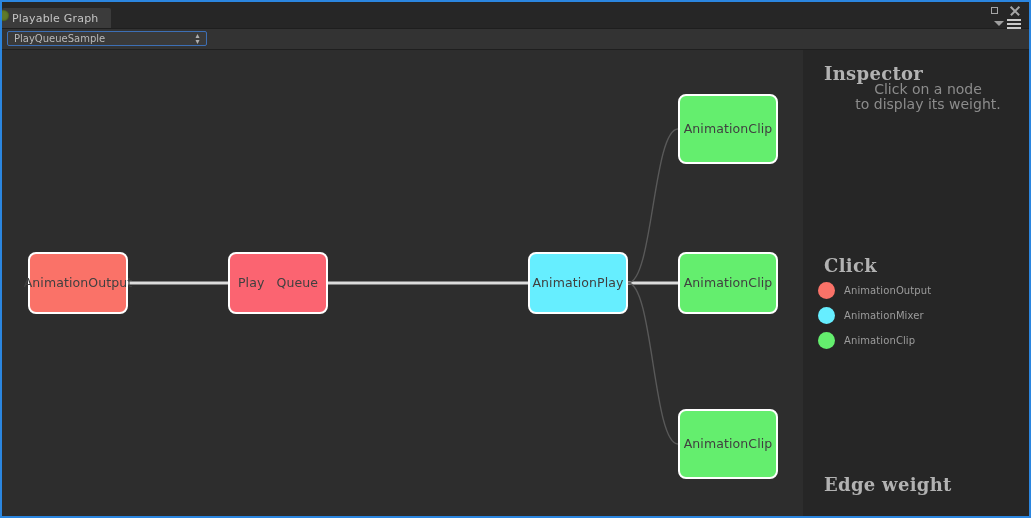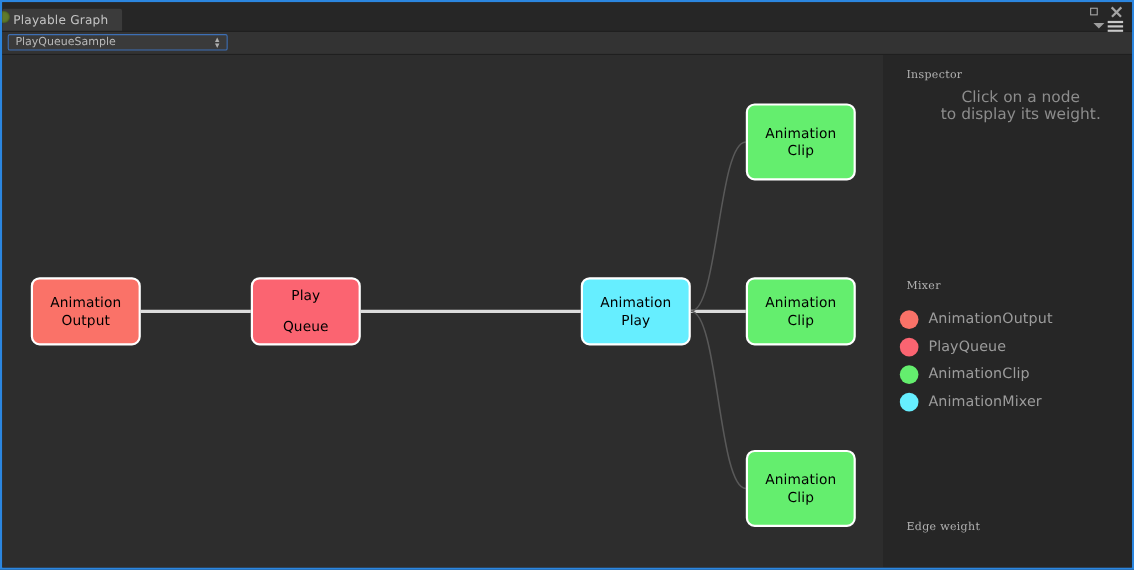--- a/index.html
+++ b/index.html
@@ -169,46 +169,46 @@
     overflow: hidden;
   }
   #edges { position: absolute; left: 0; top: 0; width: 801px; height: 466px; }
 
   .node {
     position: absolute;
     box-sizing: border-box;
     border: 2px solid #ffffff;
     border-radius: 8px;
     display: flex;
-    flex-direction: column;
+    flex-direction: row;
     align-items: center;
     justify-content: center;
-    color: #000000;
+    color: #404040;
     font-size: 12.5px;
     line-height: 16px;
     text-align: center;
     font-family: "DejaVu Sans", sans-serif;
     letter-spacing: .1px;
   }
   .node span { display: block; pointer-events: none; }
 
   
   #sidepanel {
     position: absolute;
     left: 801px; top: 48px;
     width: 226px;
     height: 466px;
     background: #262626;
   }
   .panel-head {
     position: absolute;
     color: #b2b2b2;
     font-family: "DejaVu Serif", serif;
-    font-weight: normal;
-    font-size: 10px;
+    font-weight: bold;
+    font-size: 18px;
     letter-spacing: .3px;
   }
   #inspector-title { left: 21px; top: 13px; }
   #inspector-hint {
     position: absolute;
     left: 0; top: 32px;
     width: 226px;
     text-align: center;
     color: #8c8c8c;
     font-size: 14px;
@@ -232,21 +232,21 @@
   .legend-dot {
     width: 17px;
     height: 17px;
     border-radius: 50%;
     margin-right: 9px;
     flex: 0 0 auto;
     box-sizing: border-box;
   }
   .legend-label {
     color: #9c9c9c;
-    font-size: 13px;
+    font-size: 10px;
     letter-spacing: .1px;
   }
 
   #edgeweight-title { left: 21px; top: 424px; }
 </style>
 </head>
 <body>
 
 <div id="window">
 
@@ -315,37 +315,33 @@
       </div>
   </div>
 
   <div id="sidepanel">
     <div class="panel-head" id="inspector-title">Inspector</div>
     <div id="inspector-hint">
       <div>Click on a node</div>
       <div>to display its weight.</div>
     </div>
 
-    <div class="panel-head" id="legend-title">Mixer</div>
+    <div class="panel-head" id="legend-title">Click</div>
     <div id="legend-list">
         <div class="legend-row">
           <span class="legend-dot" style="background: rgb(250, 114, 104);"></span>
           <span class="legend-label">AnimationOutput</span>
         </div>
         <div class="legend-row">
-          <span class="legend-dot" style="background: rgb(251, 100, 113);"></span>
-          <span class="legend-label">PlayQueue</span>
+          <span class="legend-dot" style="background: rgb(102, 238, 255);"></span>
+          <span class="legend-label">AnimationMixer</span>
         </div>
         <div class="legend-row">
           <span class="legend-dot" style="background: rgb(100, 238, 110);"></span>
           <span class="legend-label">AnimationClip</span>
         </div>
-        <div class="legend-row">
-          <span class="legend-dot" style="background: rgb(102, 238, 255);"></span>
-          <span class="legend-label">AnimationMixer</span>
-        </div>
       </div>
 
     <div class="panel-head" id="edgeweight-title">Edge weight</div>
 
   </div>
 
 </div>
 
 </body></html>

